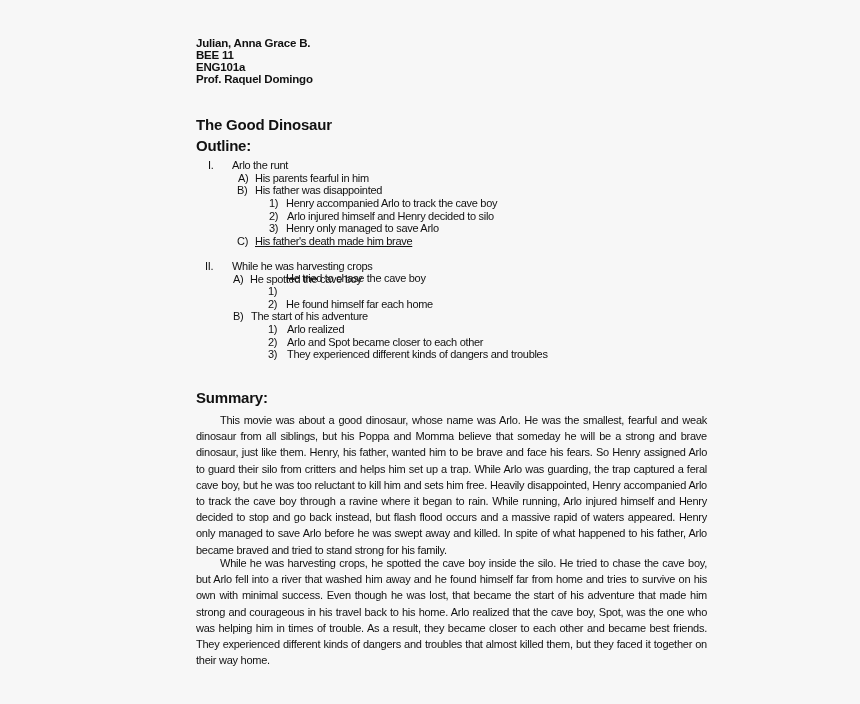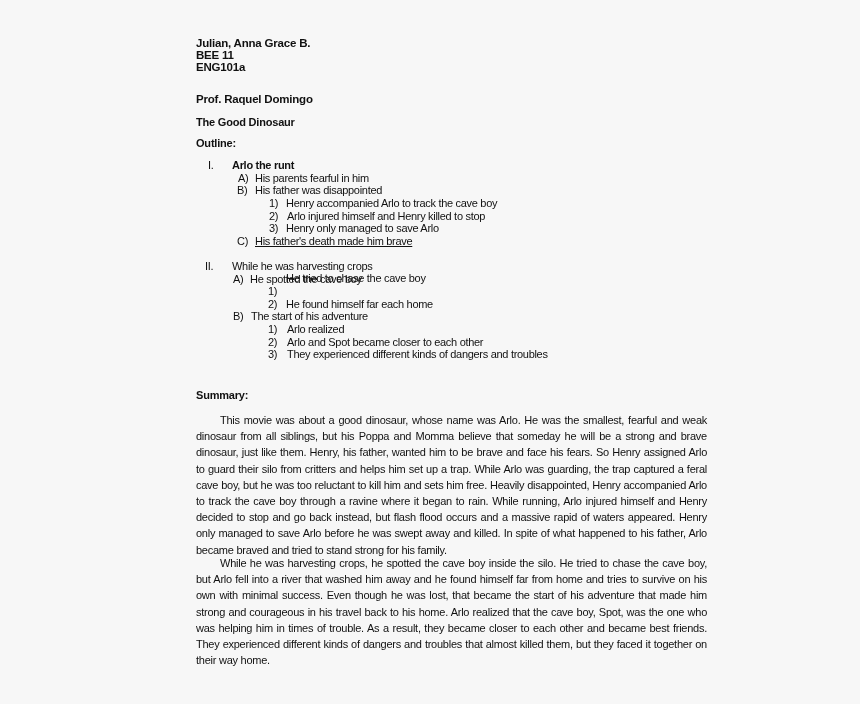--- a/index.html
+++ b/index.html
@@ -6,60 +6,60 @@
     body {
       width: 860px; height: 704px; overflow: hidden;
       background: #f7f7f7;
       font-family: "Liberation Sans", "DejaVu Sans", sans-serif;
       color: #111;
       position: relative;
     }
     .page { position: absolute; left: 0; top: 0; width: 688px; height: 704px; border-radius: 8px; }
     .abs { position: absolute; white-space: nowrap; }
     .hdr { font-size: 11.5px; font-weight: bold; line-height: 12px; letter-spacing: -0.2px; }
-    .title { font-size: 11px; font-weight: bold; letter-spacing: -0.2px; }
+    .title { font-size: 15px; font-weight: bold; letter-spacing: -0.2px; }
     .ol { font-size: 11px; line-height: 12.5px; letter-spacing: -0.3px; }
     .para {
       position: absolute; left: 196px; width: 511px;
       font-size: 11px; line-height: 16.2px; text-align: justify;
       letter-spacing: -0.25px; white-space: normal;
     }
     .para .first { padding-left: 24px; }
   </style>
 </head>
 <body>
 
 <div class="page">
 
   <div>
     <div class="abs hdr" style="left:196px; top:37px;">Julian, Anna Grace B.</div>
     <div class="abs hdr" style="left:196px; top:49px;">BEE 11</div>
     <div class="abs hdr" style="left:196px; top:61px;">ENG101a</div>
-    <div class="abs hdr" style="left:196px; top:73px;margin-top:20px;">Prof. Raquel Domingo</div>
+    <div class="abs hdr" style="left:196px; top:73px;">Prof. Raquel Domingo</div>
   </div>
 
   <div class="abs title" style="left:196px; top:116px;">The Good Dinosaur</div>
   <div class="abs title" style="left:196px; top:137px;">Outline:</div>
 
   <div>
 
     <div class="abs ol" style="left:208px; top:159px;">I.</div>
-    <div class="abs ol" style="left:232px; top:159px;font-weight:bold;">Arlo the runt</div>
+    <div class="abs ol" style="left:232px; top:159px;">Arlo the runt</div>
 
     <div class="abs ol" style="left:238px; top:172px;">A)</div>
     <div class="abs ol" style="left:255px; top:172px;">His parents fearful in him</div>
 
     <div class="abs ol" style="left:237px; top:184px;">B)</div>
     <div class="abs ol" style="left:255px; top:184px;">His father was disappointed</div>
 
     <div class="abs ol" style="left:269px; top:197px;">1)</div>
     <div class="abs ol" style="left:286px; top:197px;">Henry accompanied Arlo to track the cave boy</div>
 
     <div class="abs ol" style="left:269px; top:210px;">2)</div>
-    <div class="abs ol" style="left:287px; top:210px;">Arlo injured himself and Henry killed to stop</div>
+    <div class="abs ol" style="left:287px; top:210px;">Arlo injured himself and Henry decided to silo</div>
 
     <div class="abs ol" style="left:269px; top:222px;">3)</div>
     <div class="abs ol" style="left:286px; top:222px;">Henry only managed to save Arlo</div>
 
     <div class="abs ol" style="left:237px; top:235px;">C)</div>
     <div class="abs ol" style="left:255px; top:235px;text-decoration:underline;">His father's death made him brave</div>
 
     <div class="abs ol" style="left:205px; top:260px;">II.</div>
     <div class="abs ol" style="left:232px; top:260px;">While he was harvesting crops</div>
 

